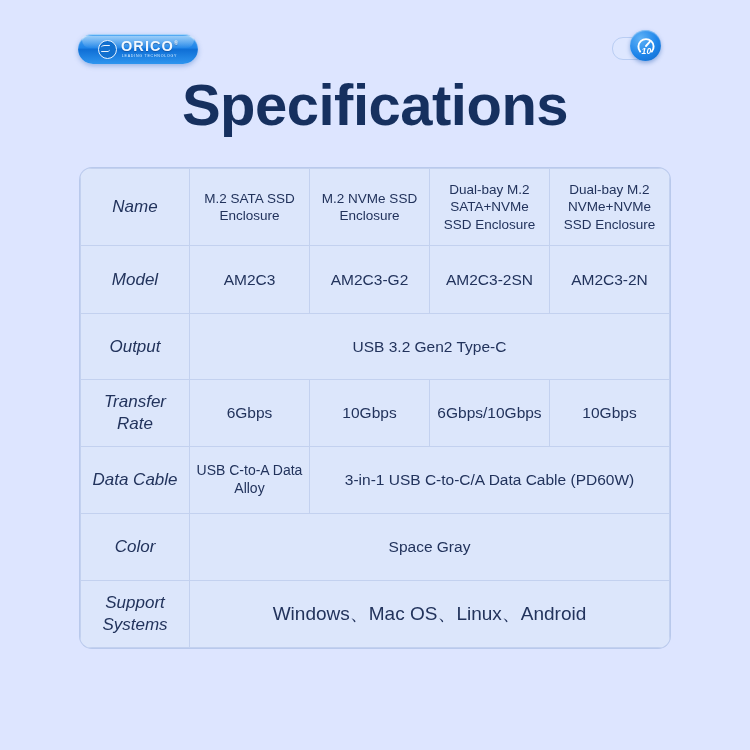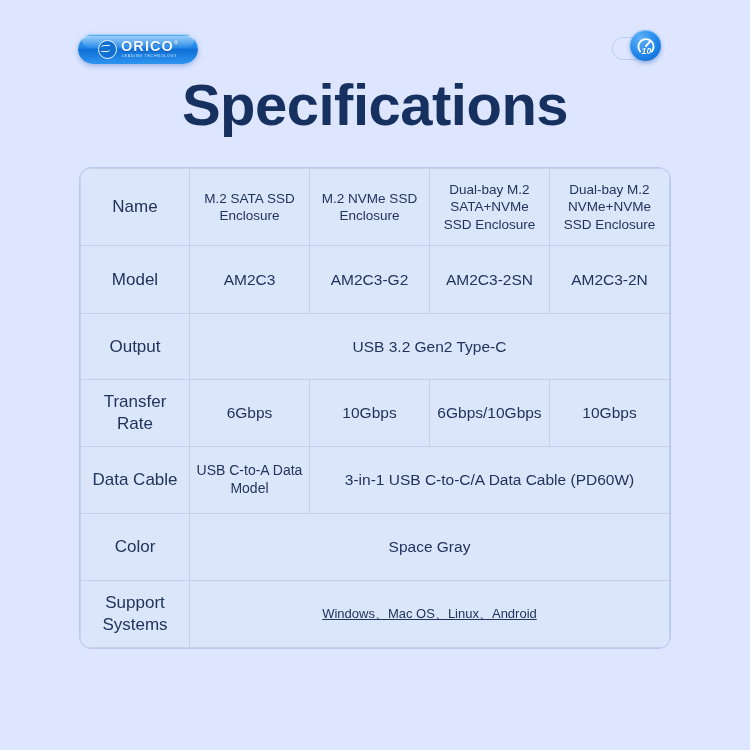--- a/index.html
+++ b/index.html
@@ -152,31 +152,31 @@
     border: 1px solid #c3d1ef;
     color: #22335c;
     text-align: center;
     vertical-align: middle;
     padding: 4px 5px;
     line-height: 1.28;
   }
   .spec-table tr > td:first-child {
     font-size: 17px;
     width: 98px;
+    font-style: italic;
   }
   .spec-table td.val {
     font-size: 14px;
   }
   .spec-table td.val-lg {
     font-size: 15.5px;
     text-align: center;
   }
   .spec-table td.val-sm {
-    font-size: 13px;
-    text-decoration: underline;
+    font-size: 19px;
   }
   .spec-table td.narrow-head {
     font-size: 13.5px;
   }
 
   .r-name td { height: 68px; }
   .r-model td { height: 59px; }
   .r-output td { height: 57px; margin-left: 44px; }
   .r-rate td { height: 58px; }
   .r-cable td { height: 58px; }
@@ -243,21 +243,21 @@
     <tr class="r-rate">
       <td>Transfer Rate</td>
       <td class="val-lg">6Gbps</td>
       <td class="val-lg">10Gbps</td>
       <td class="val-lg">6Gbps/10Gbps</td>
       <td class="val-lg">10Gbps</td>
     </tr>
 
     <tr class="r-cable">
       <td>Data Cable</td>
-      <td class="val">USB C-to-A Data Model</td>
+      <td class="val">USB C-to-A Data Alloy</td>
       <td class="val-lg" colspan="3">3-in-1 USB C-to-C/A Data Cable (PD60W)</td>
     </tr>
 
 
     <tr class="r-color">
       <td>Color</td>
       <td class="val-lg" colspan="4">Space Gray</td>
     </tr>
 
     <tr class="r-support">

